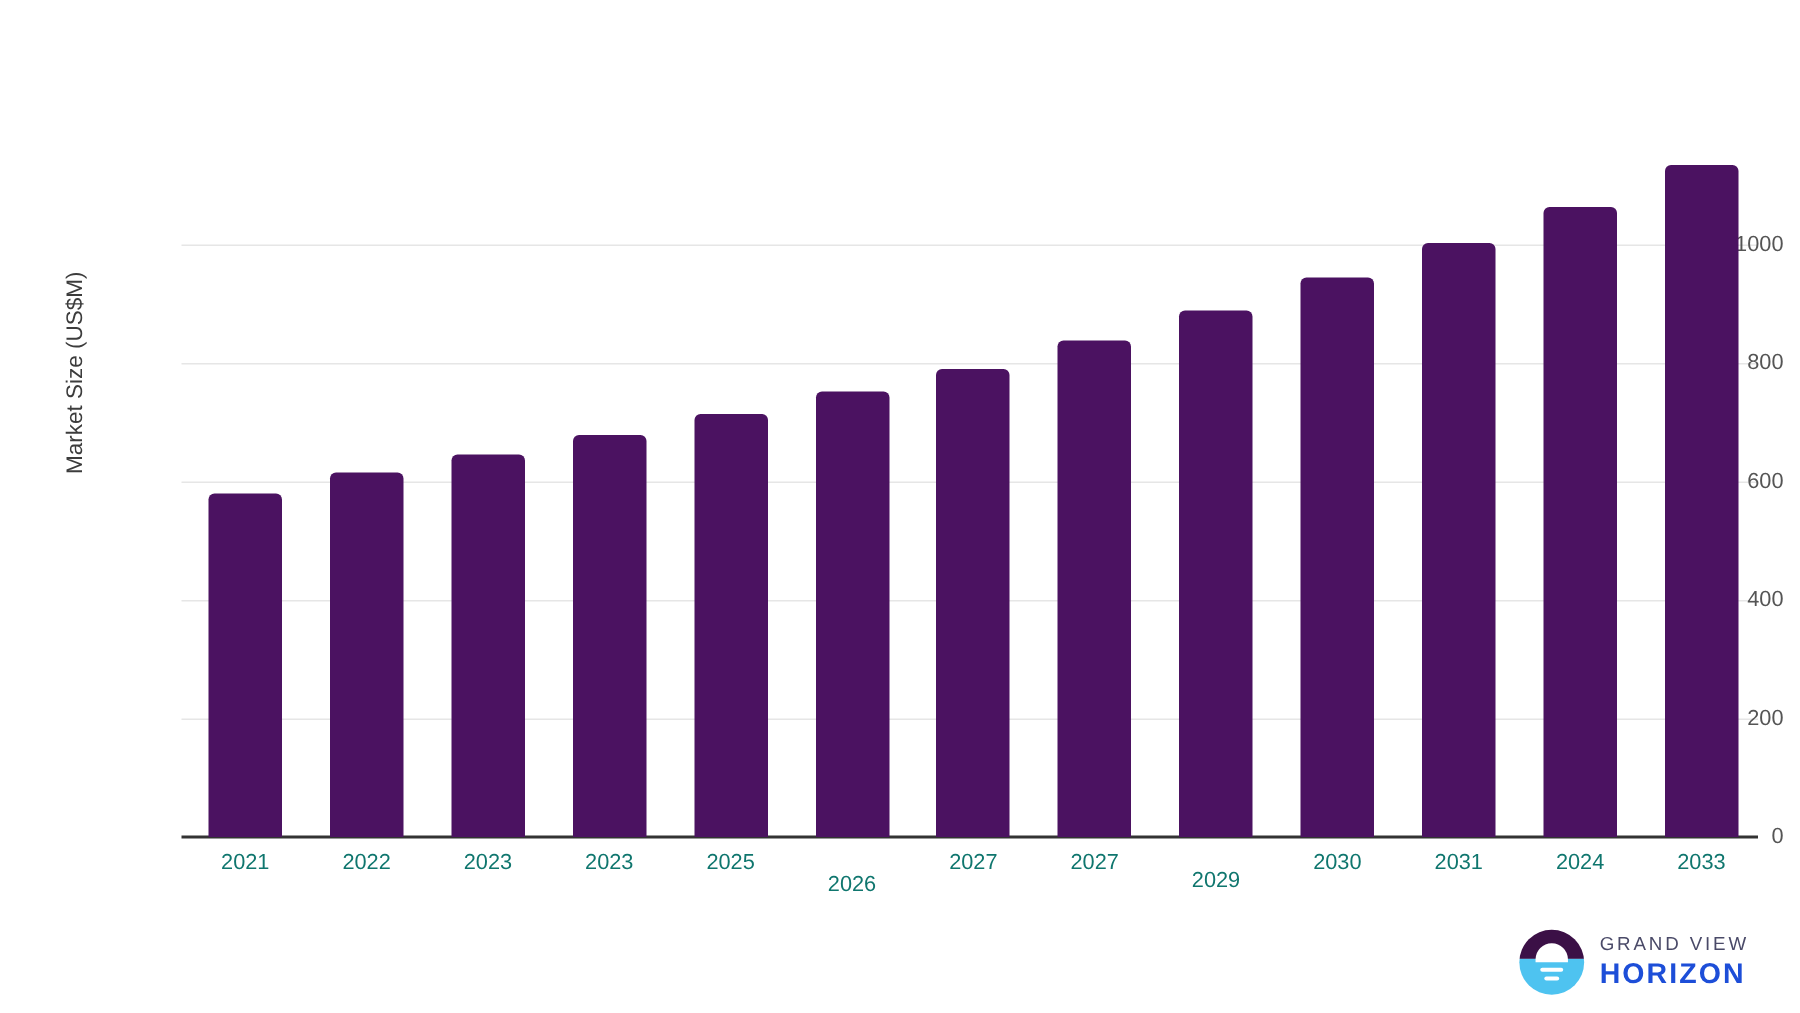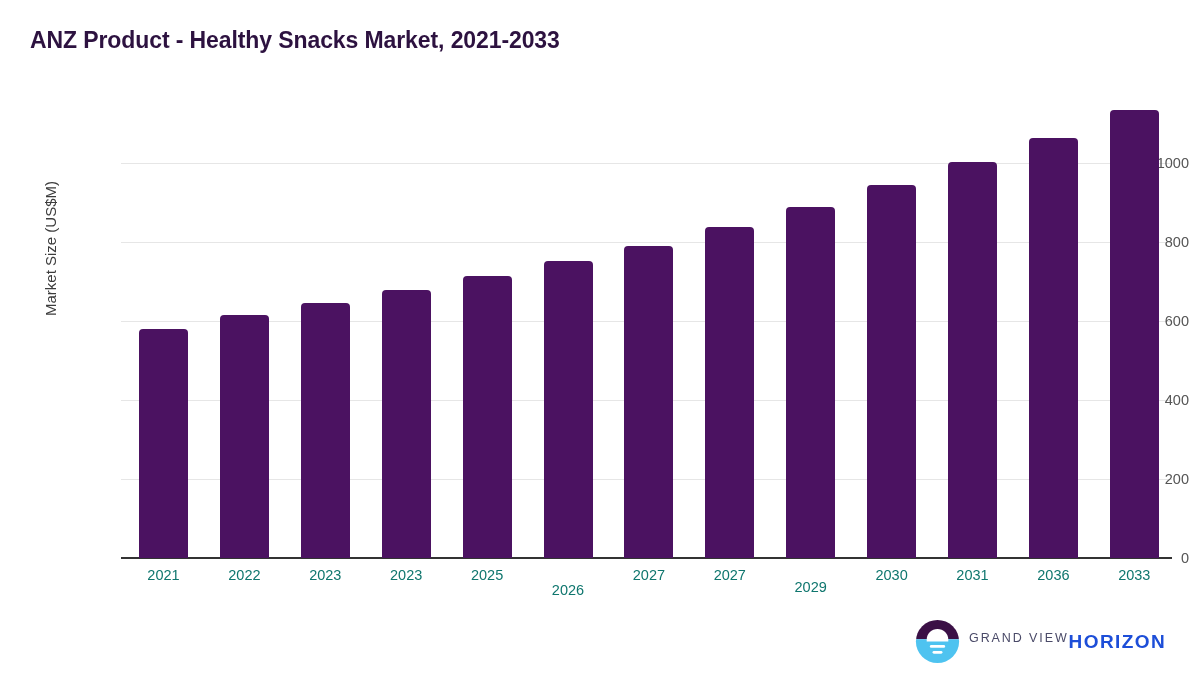--- a/index.html
+++ b/index.html
@@ -125,21 +125,21 @@
     align-items: center;
     gap: 9px;
   }
   .logo-mark {
     width: 45px;
     height: 45px;
     flex: 0 0 45px;
   }
   .logo-text {
     display: flex;
-    flex-direction: row;
+    flex-direction: column;
     justify-content: flex-start;
     line-height: 1;
   }
   .logo-text .top {
     font-size: 12.5px;
     letter-spacing: 1.9px;
     color: #4a4a68;
     font-weight: normal;
     margin-bottom: 4px;
   }
@@ -148,21 +148,20 @@
     letter-spacing: 1.4px;
     color: #1d4ed8;
     font-weight: bold;
   }
 </style>
 </head>
 <body>
 
 <div class="page">
 
-  <div class="chart-title">ANZ Product - Healthy Snacks Market, 2021-2033</div>
 
   <div class="plot-wrap">
 
     <div class="y-axis-title">Market Size (US$M)</div>
 
     <div id="gridlines">
         <div class="gridline zero" style="top: 557px;"></div>
         <div class="gridline" style="top: 479px;"></div>
         <div class="gridline" style="top: 400px;"></div>
         <div class="gridline" style="top: 321px;"></div>
@@ -199,21 +198,21 @@
         <div class="xtick" style="left: 204.4px; width: 80px;">2022</div>
         <div class="xtick" style="left: 285.3px; width: 80px;">2023</div>
         <div class="xtick" style="left: 366.2px; width: 80px;">2023</div>
         <div class="xtick" style="left: 447.1px; width: 80px;">2025</div>
         <div class="xtick" style="left: 528px; width: 80px; margin-top: 15px;">2026</div>
         <div class="xtick" style="left: 608.9px; width: 80px;">2027</div>
         <div class="xtick" style="left: 689.8px; width: 80px;">2027</div>
         <div class="xtick" style="left: 770.7px; width: 80px; margin-top: 12px;">2029</div>
         <div class="xtick" style="left: 851.6px; width: 80px;">2030</div>
         <div class="xtick" style="left: 932.5px; width: 80px;">2031</div>
-        <div class="xtick" style="left: 1013.4px; width: 80px;">2036</div>
+        <div class="xtick" style="left: 1013.4px; width: 80px;">2024</div>
         <div class="xtick" style="left: 1094.3px; width: 80px;">2033</div>
       </div>
 
   </div>
 
 
   <div class="logo">
     <svg class="logo-mark" viewBox="0 0 100 100">
       <defs>
         <clipPath id="circClip">

